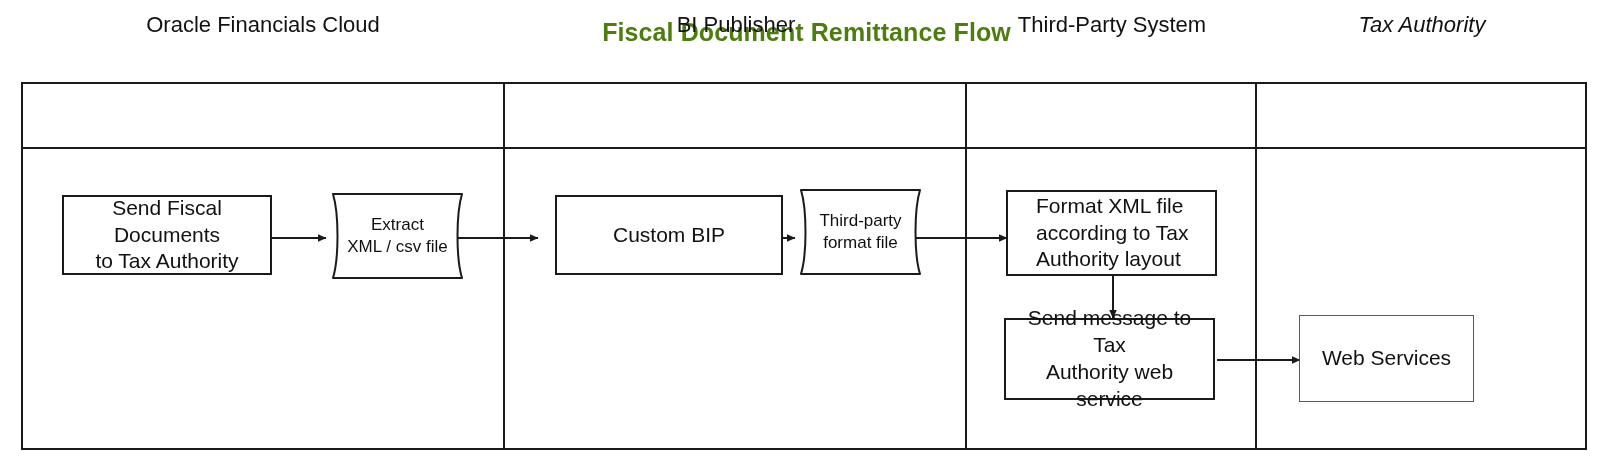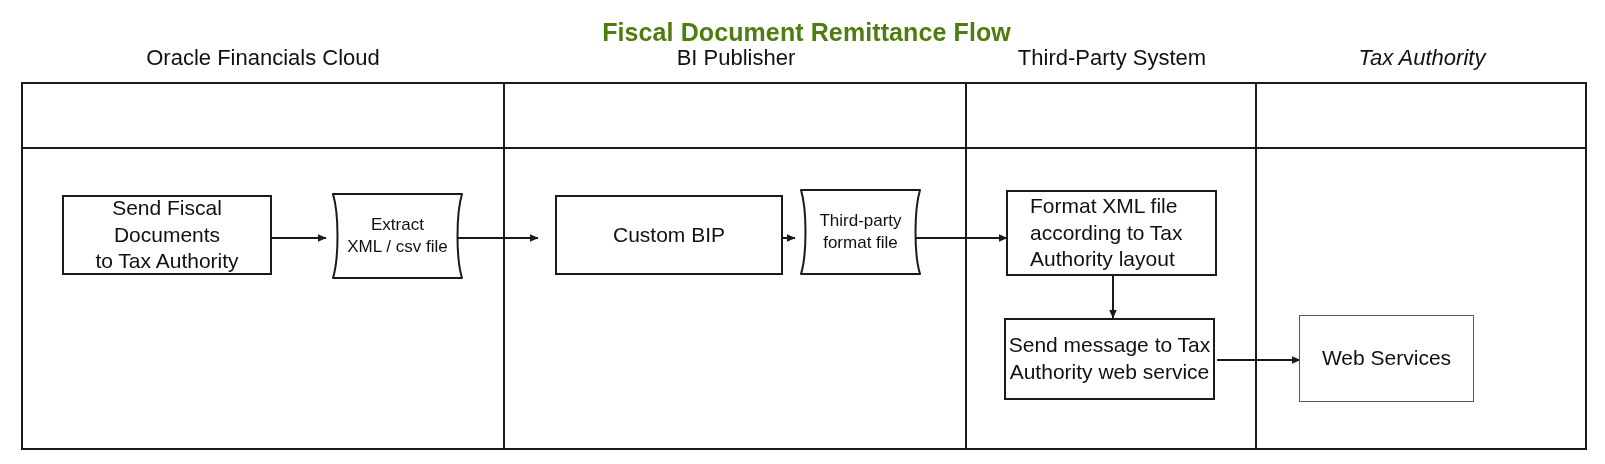--- a/index.html
+++ b/index.html
@@ -50,24 +50,24 @@
     left: 21px;
     top: 82px;
     width: 1566px;
     height: 67px;
     box-sizing: border-box;
     border-bottom: 2px solid #1a1a1a;
   }
 
   .lane-header {
     position: absolute;
-    top: 4px;
+    top: 12px;
     height: 67px;
     display: flex;
-    align-items: flex-end;
+    align-items: flex-start;
     justify-content: center;
     font-size: 22px;
     color: #111111;
     white-space: nowrap;
   }
 
   .lane-divider {
     position: absolute;
     top: 82px;
     width: 0;
@@ -87,21 +87,21 @@
     text-align: center;
     font-size: 21px;
     line-height: 1.28;
     color: #111111;
   }
   .proc-box.thin {
     border: 1.5px solid #595959;
   }
   .proc-box .txt {
     display: block;
-    padding: 0 0;
+    padding: 0 6px;
     white-space: pre-line;
   }
   .proc-box.align-left .txt {
     text-align: left;
   }
 
   
   .doc-shape {
     position: absolute;
   }

